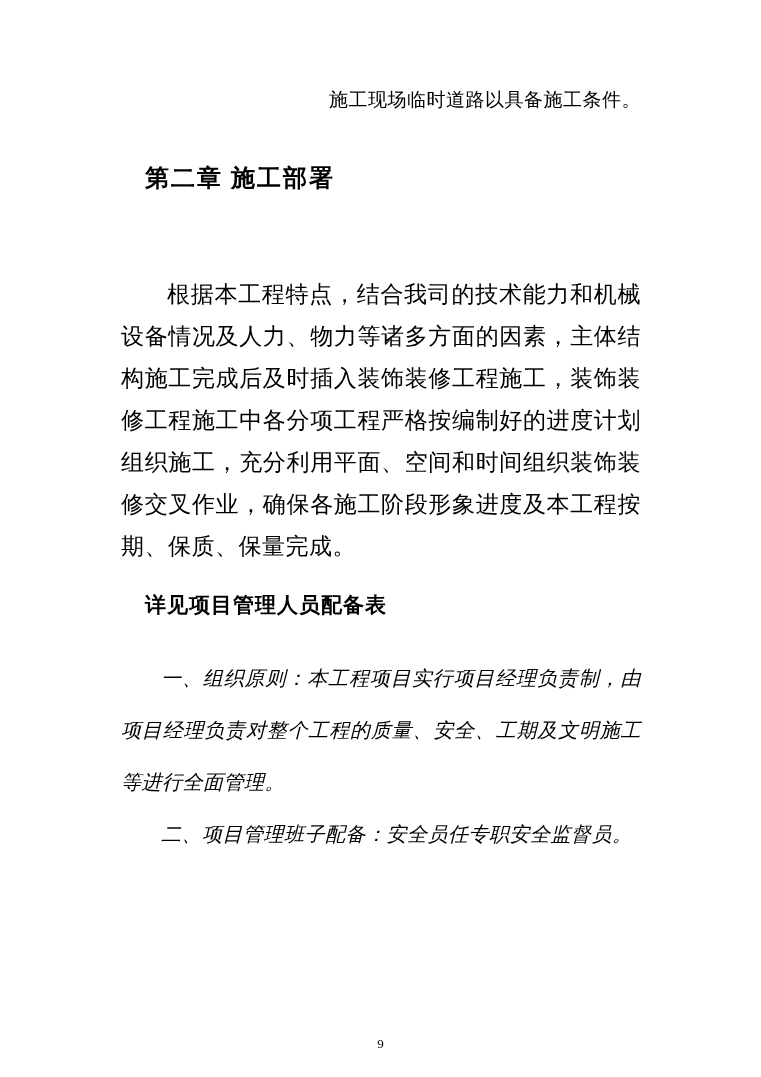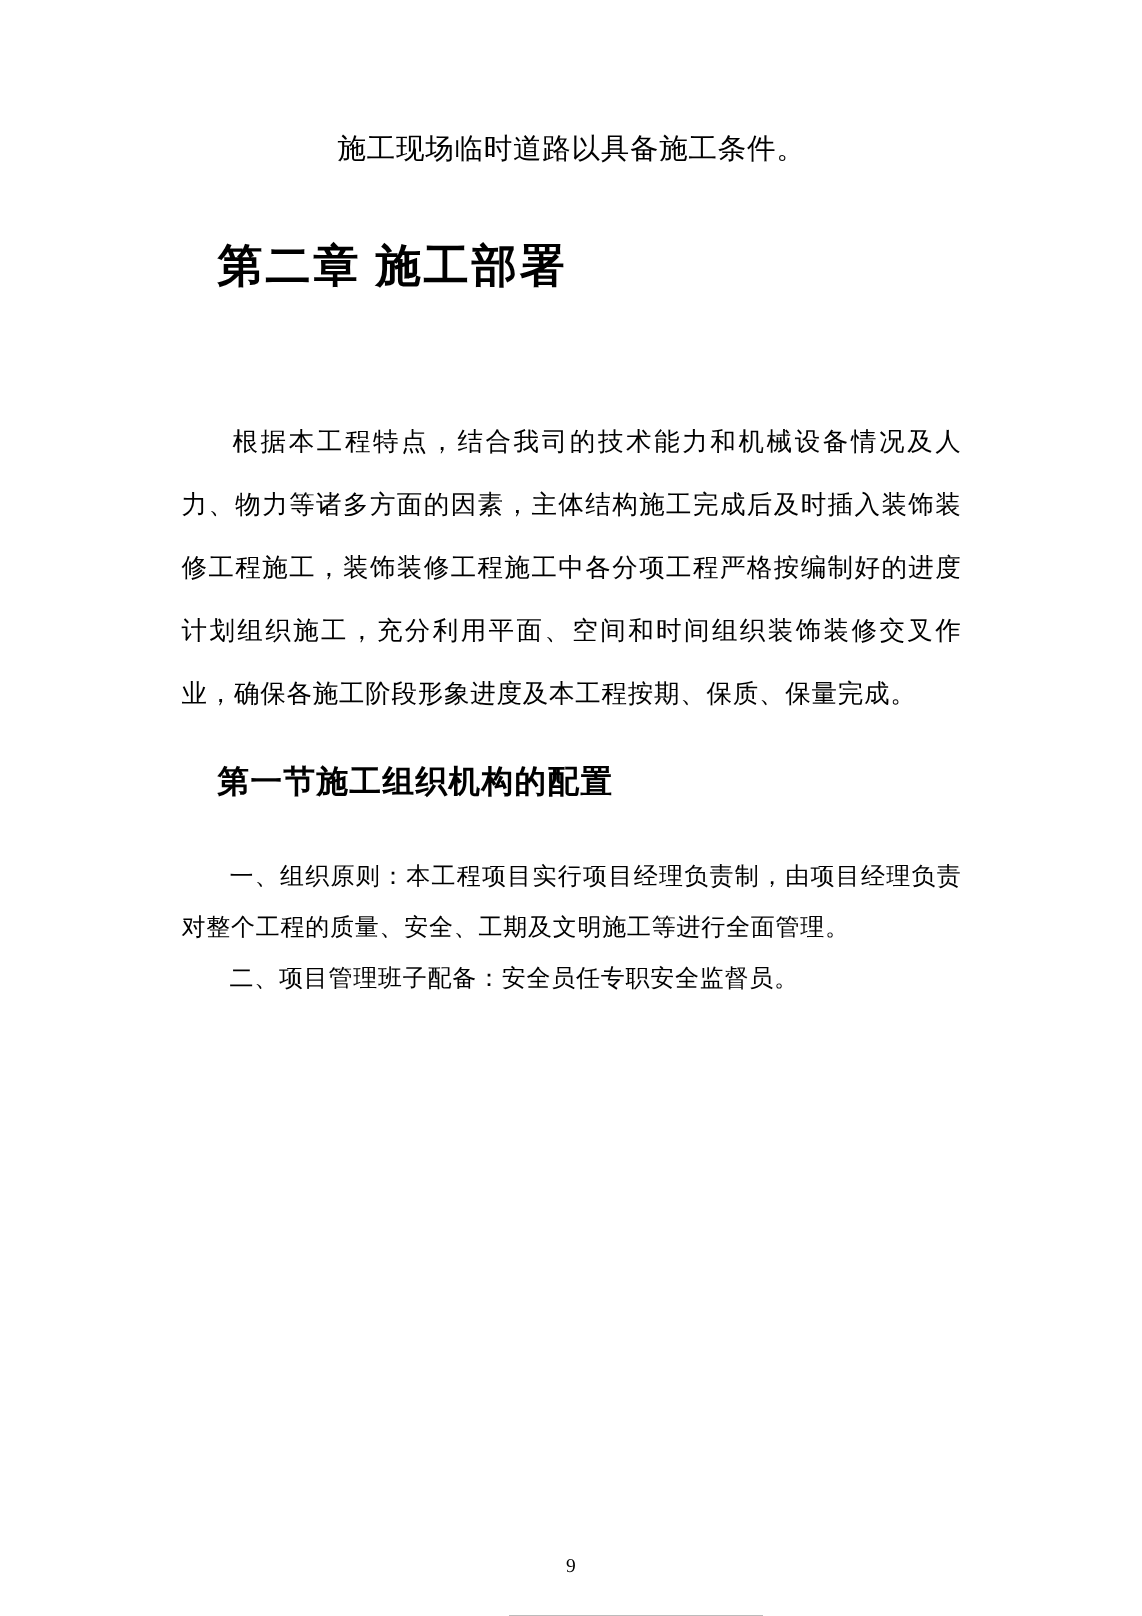--- a/index.html
+++ b/index.html
@@ -19,54 +19,55 @@
   }
   .content {
     position: absolute;
     left: 121px;
     top: 88px;
     width: 520px;
   }
   .intro-line {
     font-size: 19px;
     line-height: 24px;
-    text-align: center;
+    text-align: right;
     letter-spacing: 0.5px;
   }
   .chapter-title {
     margin-top: 46px;
     margin-left: 24px;
-    font-size: 30px;
+    font-size: 24px;
     font-weight: bold;
     line-height: 40px;
     letter-spacing: 2px;
   }
   .body-para {
     margin-top: 76px;
-    font-size: 17px;
+    font-size: 23px;
     line-height: 42px;
     text-align: justify;
     text-indent: 2em;
     letter-spacing: 0.5px;
   }
   .section-heading {
     margin-top: 22px;
     margin-left: 24px;
     font-size: 21px;
     font-weight: bold;
     line-height: 30px;
     letter-spacing: 1px;
   }
   .list-para {
     margin-top: 0;
-    font-size: 16px;
-    line-height: 34px;
+    font-size: 20px;
+    line-height: 52px;
     text-align: justify;
     text-indent: 2em;
     letter-spacing: 0.5px;
+    font-style: italic;
   }
   .list-para.first {
     margin-top: 32px;
   }
   .page-number {
     position: absolute;
     left: 0;
     right: 0;
     top: 1036px;
     text-align: center;
@@ -79,21 +80,21 @@
 
 <div class="page">
   <div class="content">
 
     <div class="intro-line">施工现场临时道路以具备施工条件。</div>
 
     <div class="chapter-title">第二章  施工部署</div>
 
     <div class="body-para">根据本工程特点，结合我司的技术能力和机械设备情况及人力、物力等诸多方面的因素，主体结构施工完成后及时插入装饰装修工程施工，装饰装修工程施工中各分项工程严格按编制好的进度计划组织施工，充分利用平面、空间和时间组织装饰装修交叉作业，确保各施工阶段形象进度及本工程按期、保质、保量完成。</div>
 
-    <div class="section-heading">第一节施工组织机构的配置</div>
+    <div class="section-heading">详见项目管理人员配备表</div>
 
     <div class="list-para first">一、组织原则：本工程项目实行项目经理负责制，由项目经理负责对整个工程的质量、安全、工期及文明施工等进行全面管理。</div>
 
     <div class="list-para">二、项目管理班子配备：安全员任专职安全监督员。</div>
 
 
   </div>
 
   <div class="page-number">9</div>
 </div>

